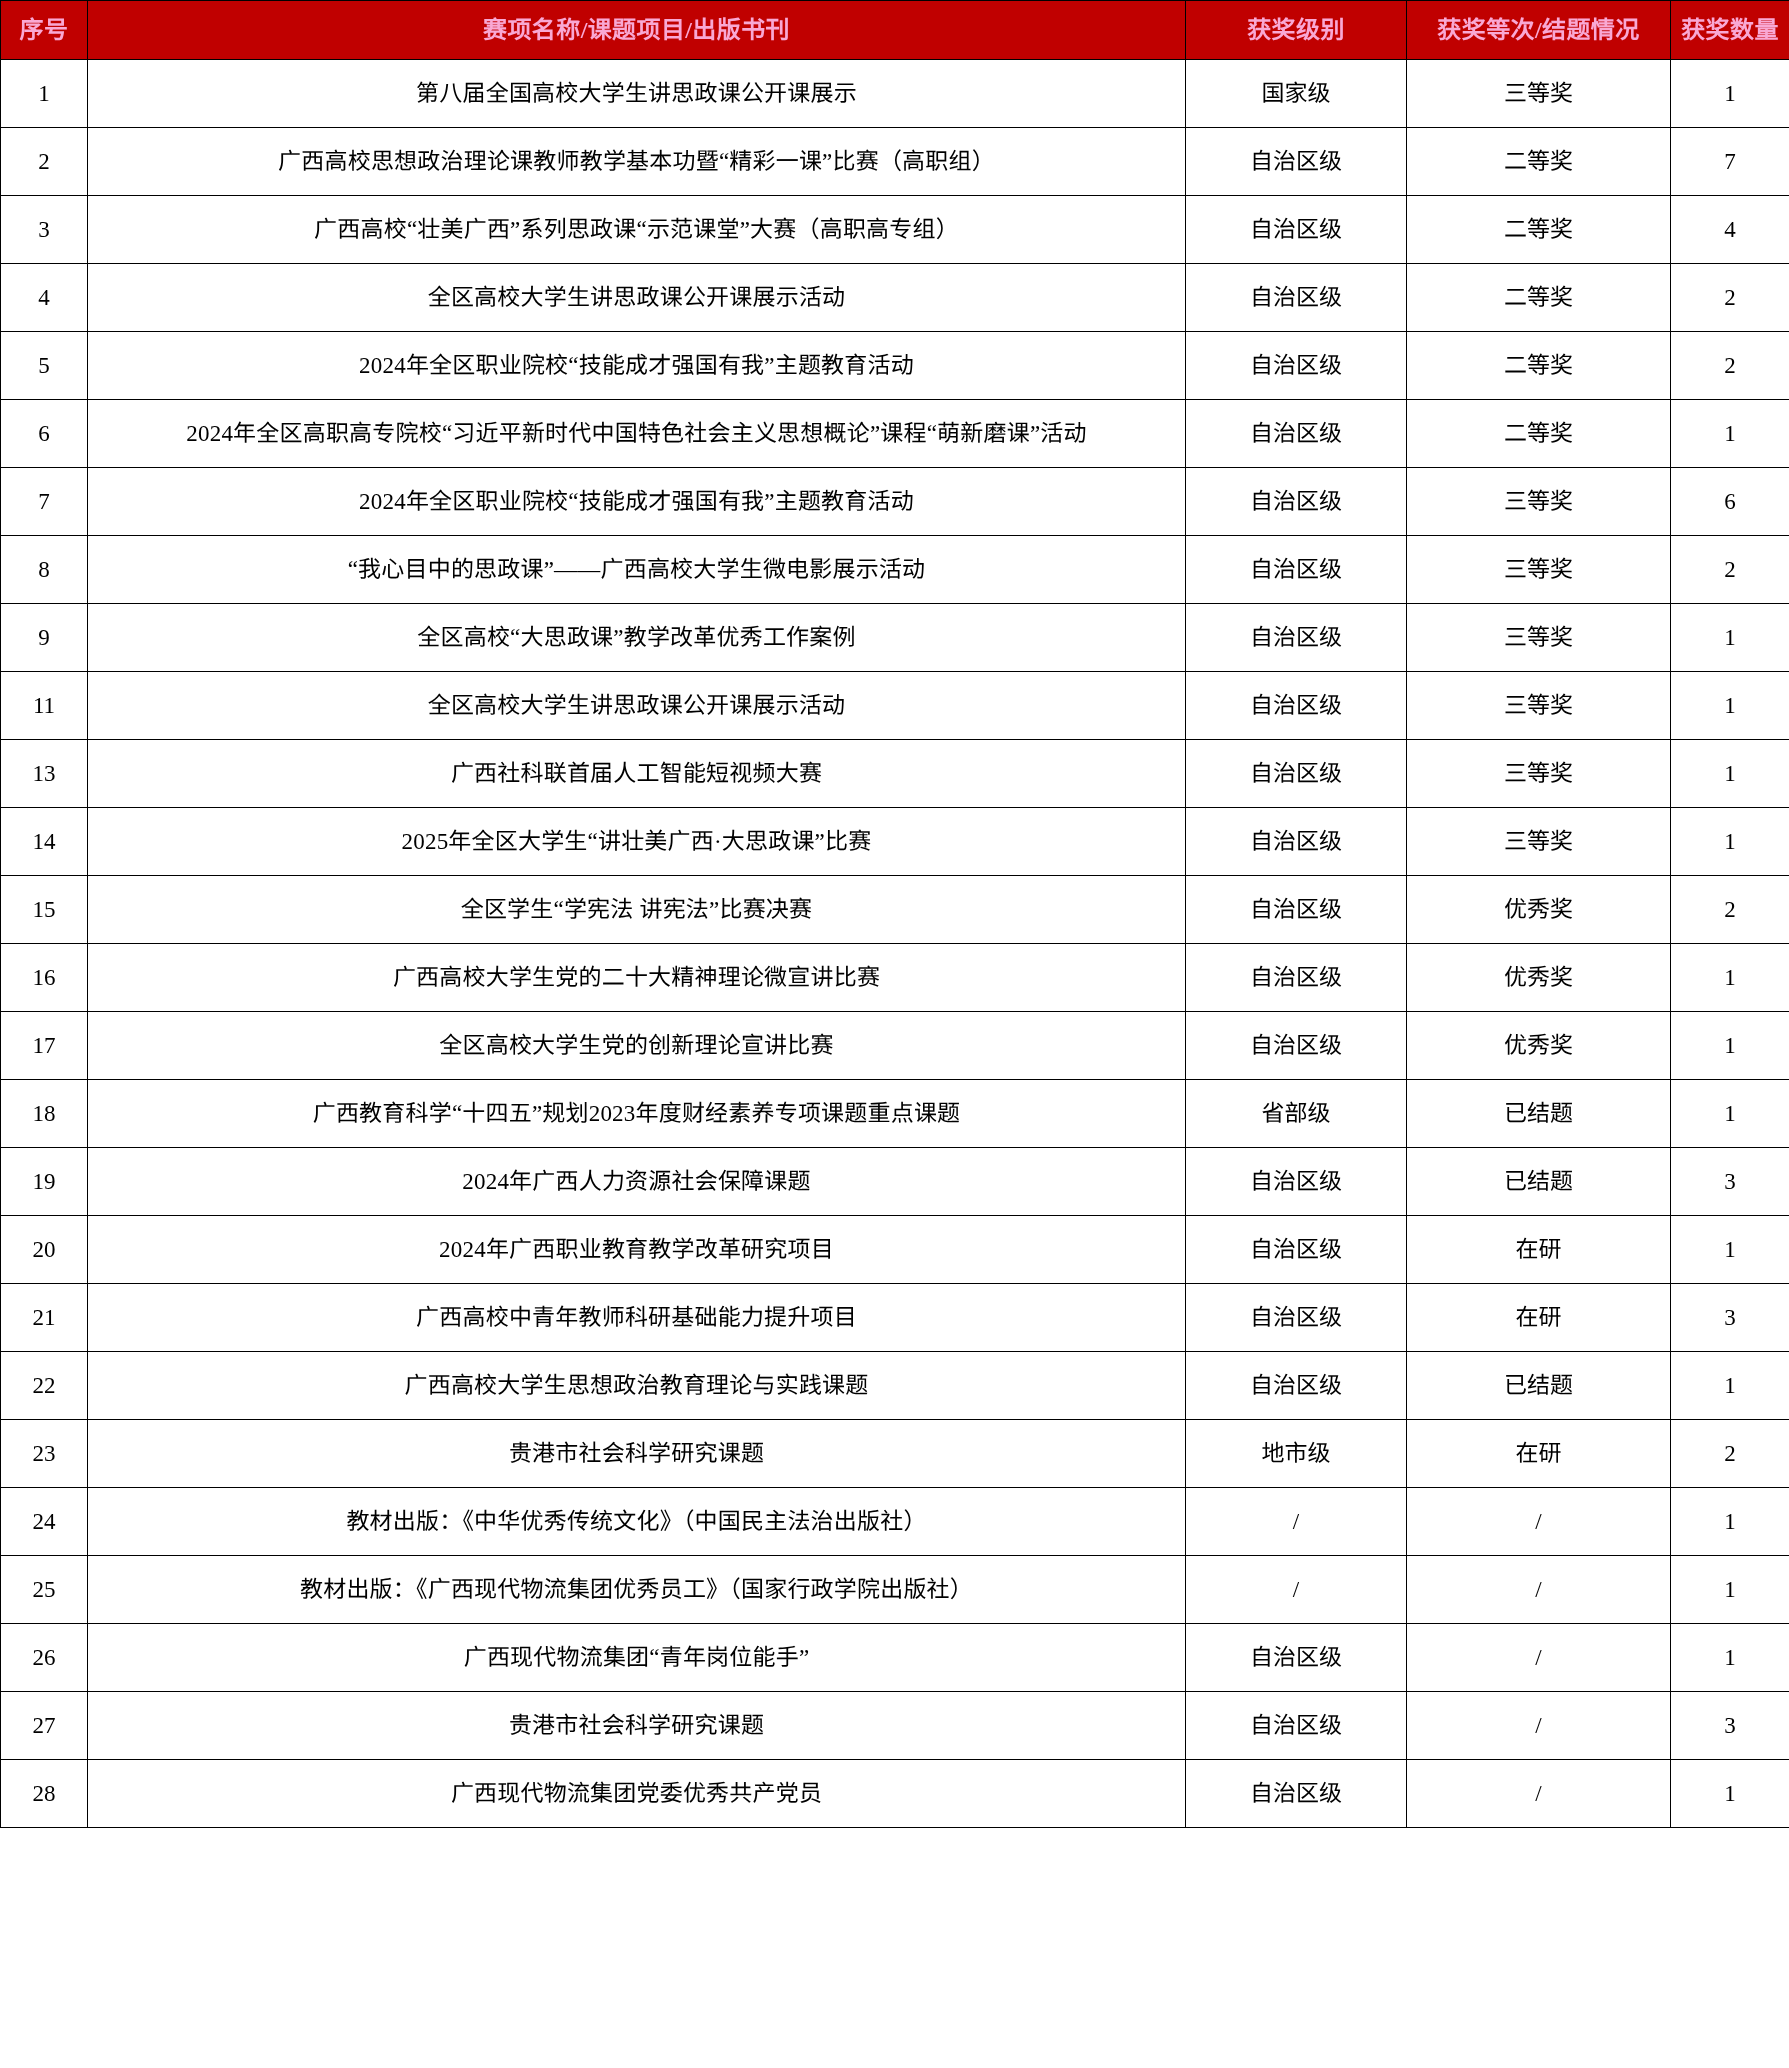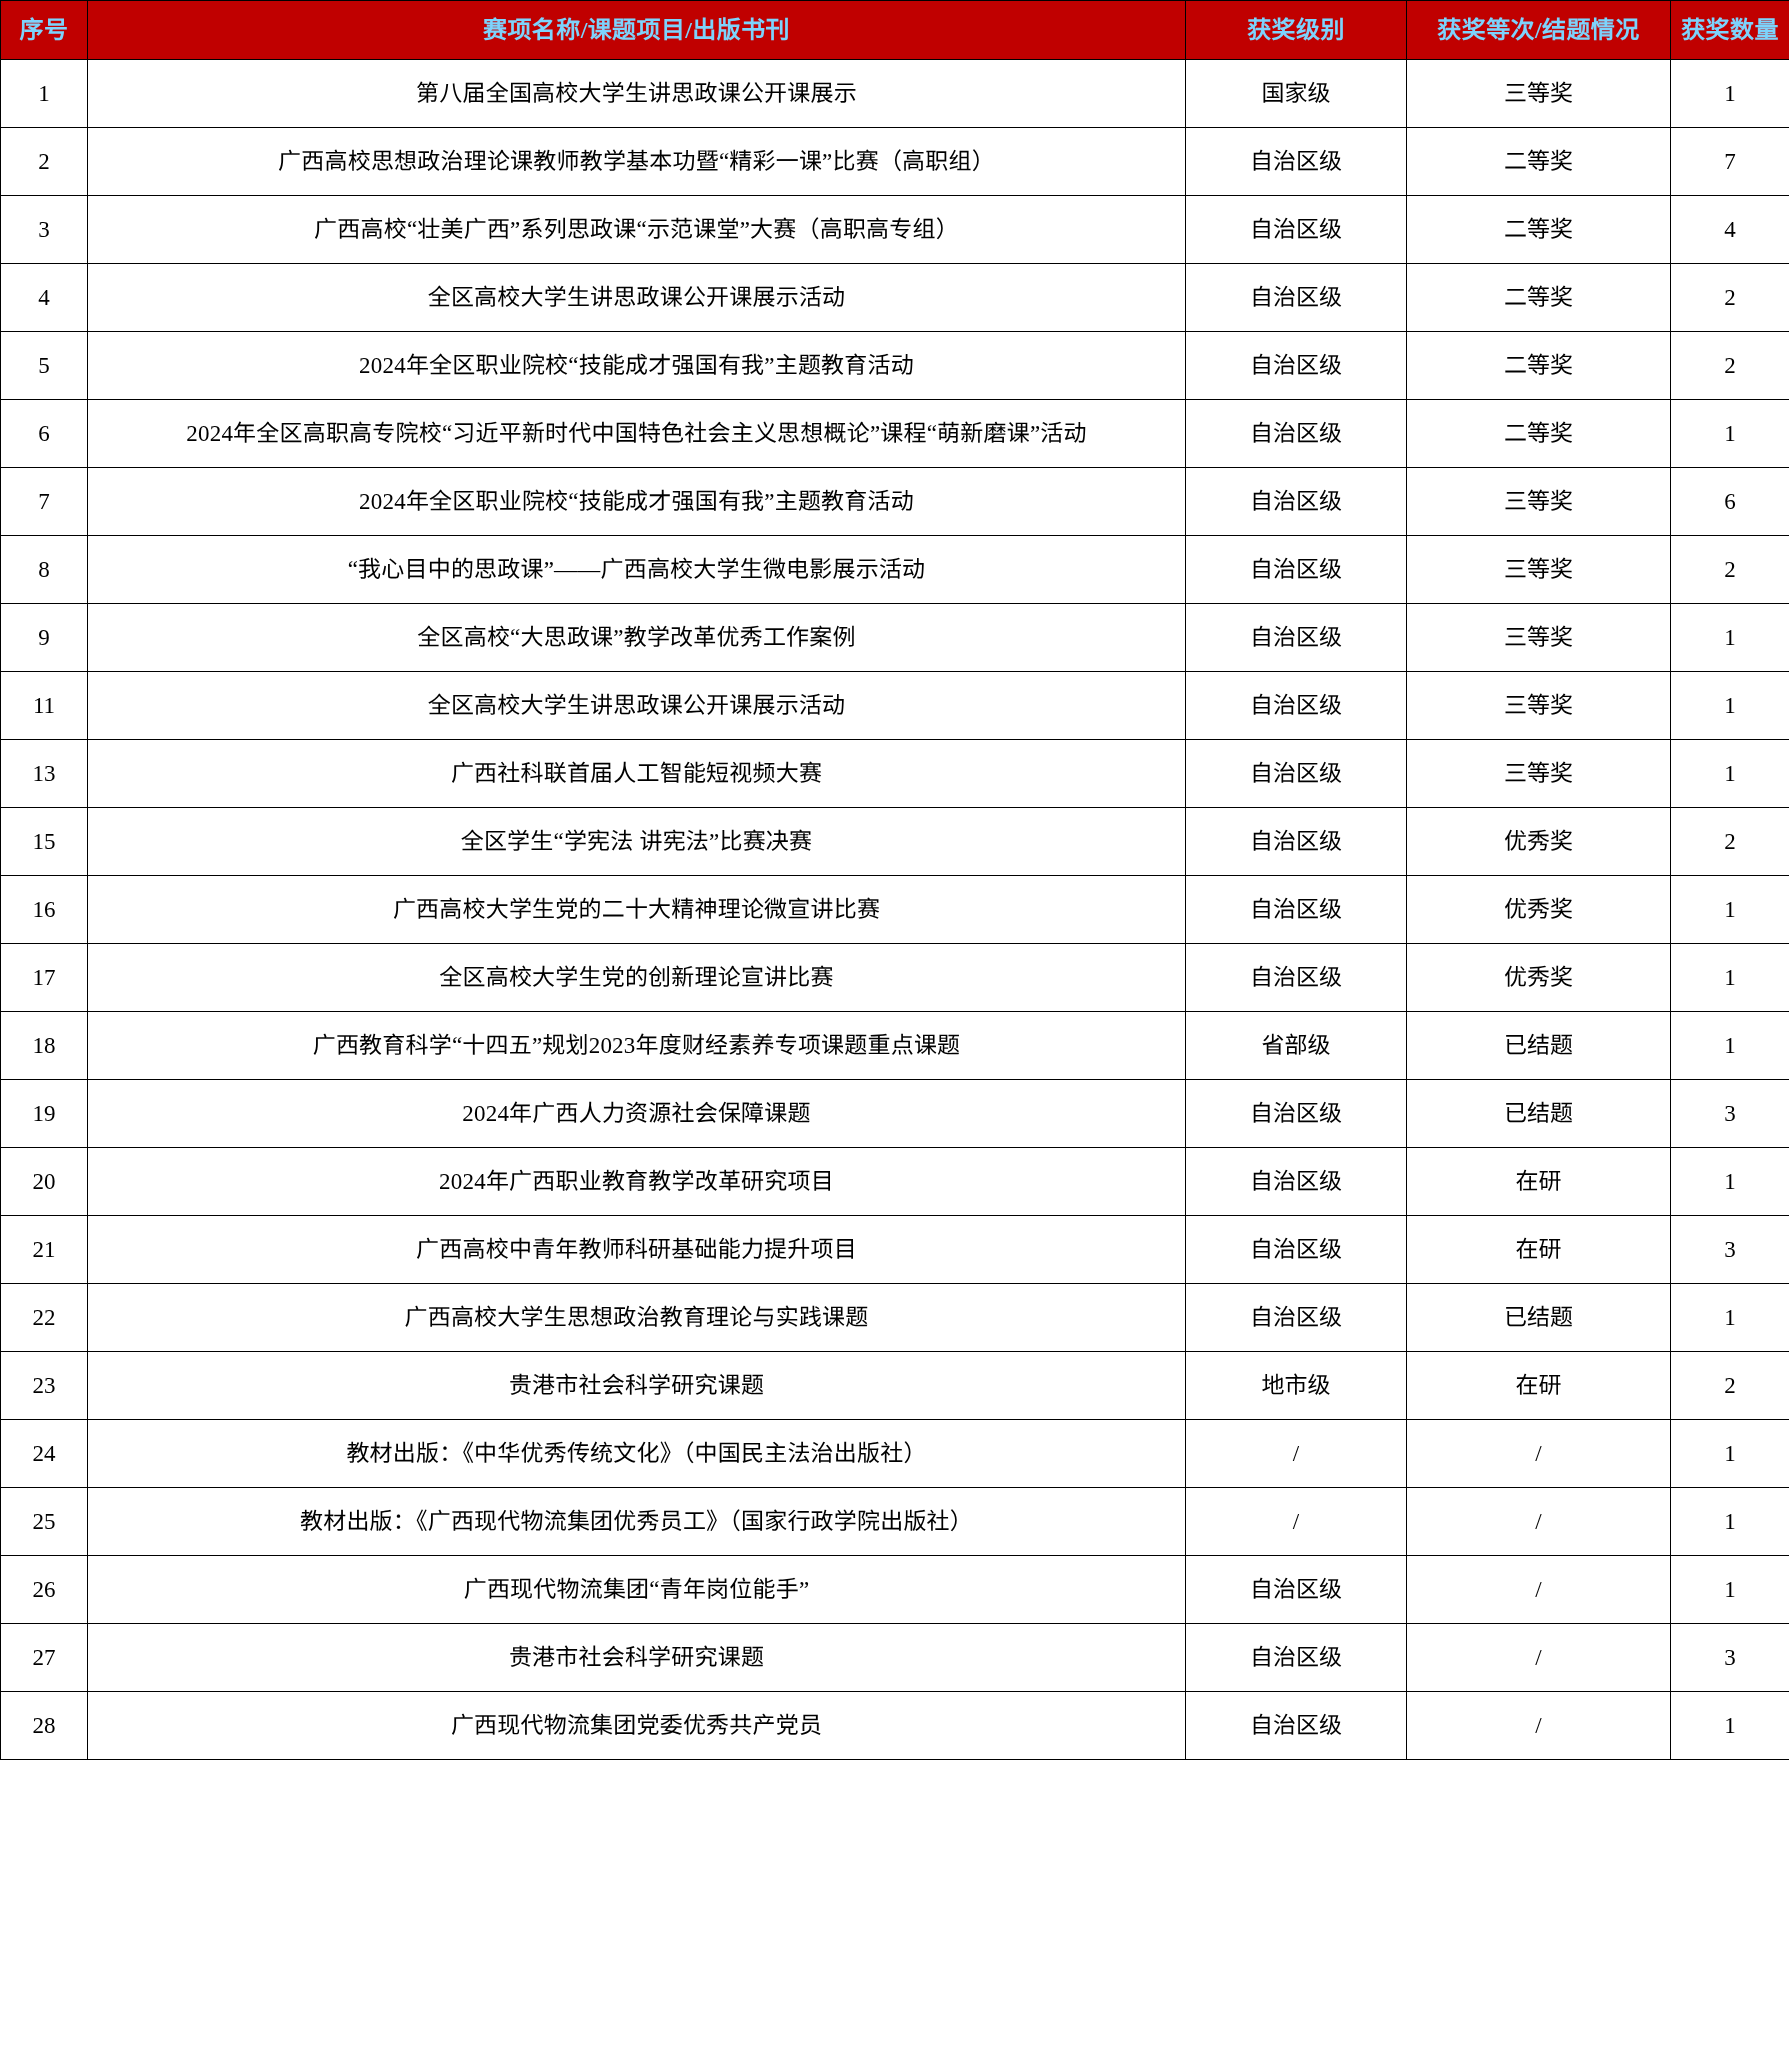--- a/index.html
+++ b/index.html
@@ -33,21 +33,21 @@
     border: 0.9px solid #000000;
     text-align: center;
     vertical-align: middle;
     font-size: 23px;
     line-height: 1.35;
     padding: 0 5.3px;
     box-sizing: border-box;
   }
   table.awards thead th {
     background: #c00000;
-    color: #7dd3fc;
+    color: #f9a8d4;
     height: 59px;
     font-weight: bold;
     font-size: 24px;
     letter-spacing: 0.4px;
     border-color: #000000;
   }
   table.awards tbody tr {
     height: 68px;
   }
   table.awards tbody td {
@@ -153,20 +153,27 @@
           <td class="count-cell">1</td>
         </tr>
         <tr>
           <td class="idx-cell">13</td>
           <td class="name-cell">广西社科联首届人工智能短视频大赛</td>
           <td class="level-cell">自治区级</td>
           <td class="rank-cell">三等奖</td>
           <td class="count-cell">1</td>
         </tr>
         <tr>
+          <td class="idx-cell">14</td>
+          <td class="name-cell">2025年全区大学生“讲壮美广西·大思政课”比赛</td>
+          <td class="level-cell">自治区级</td>
+          <td class="rank-cell">三等奖</td>
+          <td class="count-cell">1</td>
+        </tr>
+        <tr>
           <td class="idx-cell">15</td>
           <td class="name-cell">全区学生“学宪法 讲宪法”比赛决赛</td>
           <td class="level-cell">自治区级</td>
           <td class="rank-cell">优秀奖</td>
           <td class="count-cell">2</td>
         </tr>
         <tr>
           <td class="idx-cell">16</td>
           <td class="name-cell">广西高校大学生党的二十大精神理论微宣讲比赛</td>
           <td class="level-cell">自治区级</td>

